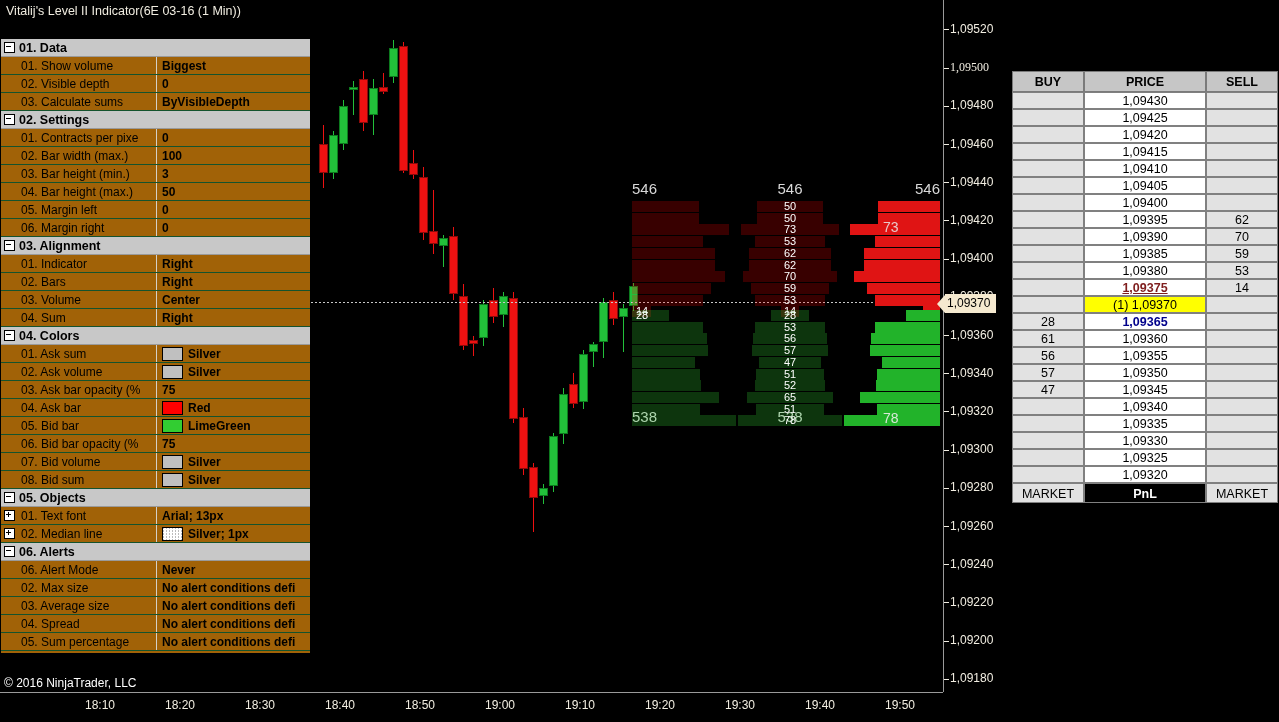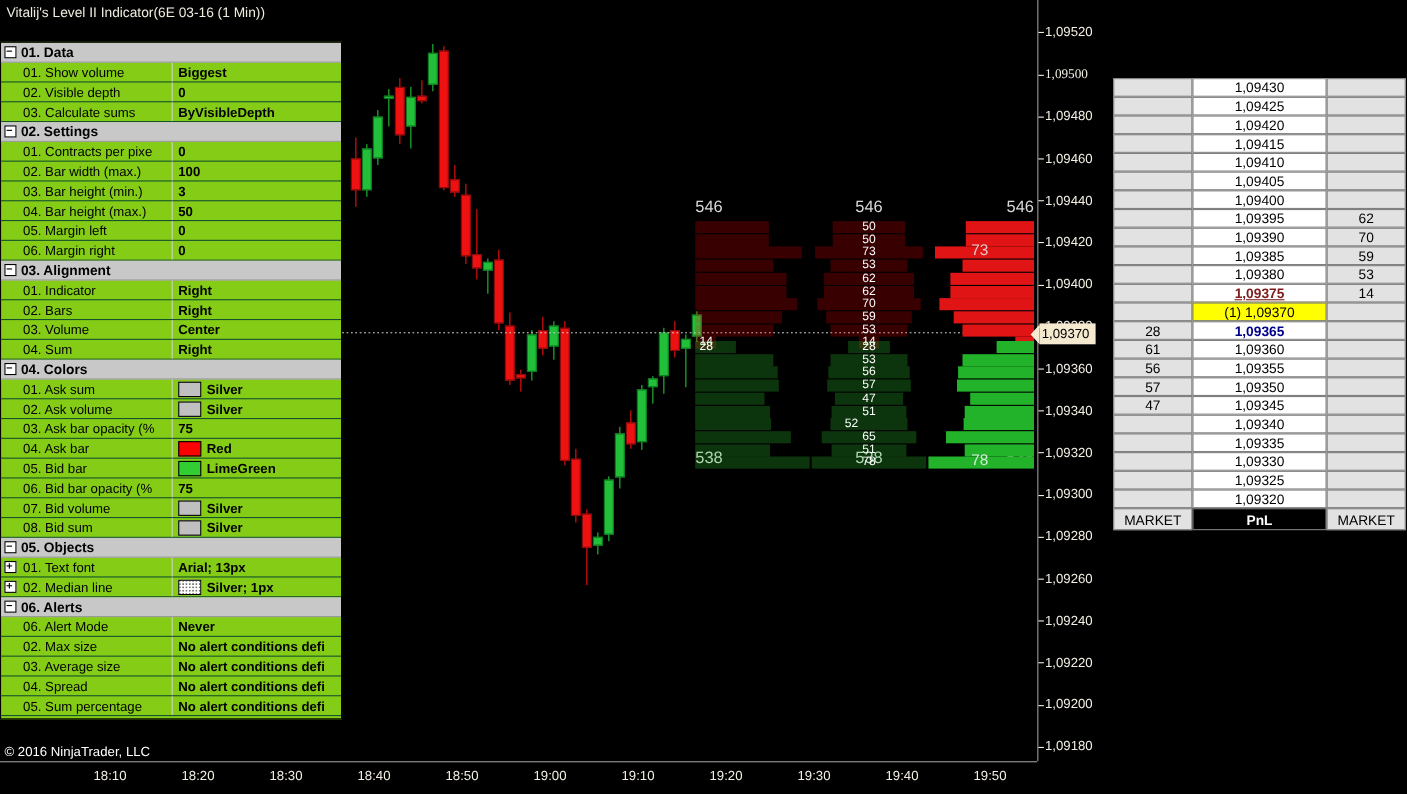--- a/index.html
+++ b/index.html
@@ -14,21 +14,21 @@
   #win-title{
     left:6px;top:4px;font-size:12.5px;color:#f0ece0;white-space:nowrap;
   }
 
   
   #skip-icon{left:905px;top:4px;width:36px;height:28px;}
 
   
   #props{
     left:0;top:38px;width:311px;height:616px;
-    background:#84cc16;border:1px solid #000;box-sizing:border-box;
+    background:#a16207;border:1px solid #000;box-sizing:border-box;
     font-size:12px;color:#000;
   }
   .prow{display:flex;height:18px;line-height:18px;box-sizing:border-box;
         border-bottom:1px solid #14532d;}
   .prow.grp{background:#c8c8c8;border-bottom:1px solid #9a9a9a;font-weight:bold;}
   .pexp{width:16px;flex:0 0 16px;display:flex;align-items:center;justify-content:center;}
   .pexp i{
     display:block;width:9px;height:9px;border:1px solid #000;background:#fff;
     position:relative;
   }
@@ -507,21 +507,21 @@
     <div class="lvl-bar" style="top: 176.8px; width: 62.6667px; left: 130.667px; background: rgba(50, 205, 50, 0.26);"></div>
     <div class="lvl-bar" style="top: 176.8px; width: 57.8462px; left: 254.154px; background: rgb(34, 179, 42);"></div>
     <div class="lvl-num" style="top: 176.8px; left: 162px; transform: translateX(-50%);">47</div>
     <div class="lvl-bar" style="top: 188.5px; width: 68px; left: 4px; background: rgba(50, 205, 50, 0.26);"></div>
     <div class="lvl-bar" style="top: 188.5px; width: 68px; left: 128px; background: rgba(50, 205, 50, 0.26);"></div>
     <div class="lvl-bar" style="top: 188.5px; width: 62.7692px; left: 249.231px; background: rgb(34, 179, 42);"></div>
     <div class="lvl-num" style="top: 188.5px; left: 162px; transform: translateX(-50%);">51</div>
     <div class="lvl-bar" style="top: 200.2px; width: 69.3333px; left: 4px; background: rgba(50, 205, 50, 0.26);"></div>
     <div class="lvl-bar" style="top: 200.2px; width: 69.3333px; left: 127.333px; background: rgba(50, 205, 50, 0.26);"></div>
     <div class="lvl-bar" style="top: 200.2px; width: 64px; left: 248px; background: rgb(34, 179, 42);"></div>
-    <div class="lvl-num" style="top: 200.2px; left: 146px; transform: translateX(-50%);">52</div>
+    <div class="lvl-num" style="top: 200.2px; left: 162px; transform: translateX(-50%);">52</div>
     <div class="lvl-bar" style="top: 211.9px; width: 86.6667px; left: 4px; background: rgba(50, 205, 50, 0.26);"></div>
     <div class="lvl-bar" style="top: 211.9px; width: 86.6667px; left: 118.667px; background: rgba(50, 205, 50, 0.26);"></div>
     <div class="lvl-bar" style="top: 211.9px; width: 80px; left: 232px; background: rgb(34, 179, 42);"></div>
     <div class="lvl-num" style="top: 211.9px; left: 162px; transform: translateX(-50%);">65</div>
     <div class="lvl-bar" style="top: 223.6px; width: 68px; left: 4px; background: rgba(50, 205, 50, 0.26);"></div>
     <div class="lvl-bar" style="top: 223.6px; width: 68px; left: 128px; background: rgba(50, 205, 50, 0.26);"></div>
     <div class="lvl-bar" style="top: 223.6px; width: 62.7692px; left: 249.231px; background: rgb(34, 179, 42);"></div>
     <div class="lvl-num" style="top: 223.6px; left: 162px; transform: translateX(-50%);">51</div>
     <div class="lvl-bar" style="top: 235.3px; width: 104px; left: 4px; background: rgba(50, 205, 50, 0.26);"></div>
     <div class="lvl-bar" style="top: 235.3px; width: 104px; left: 110px; background: rgba(50, 205, 50, 0.26);"></div>
@@ -564,20 +564,25 @@
     <div class="xtick" style="left: 420px;">18:50</div>
     <div class="xtick" style="left: 500px;">19:00</div>
     <div class="xtick" style="left: 580px;">19:10</div>
     <div class="xtick" style="left: 660px;">19:20</div>
     <div class="xtick" style="left: 740px;">19:30</div>
     <div class="xtick" style="left: 820px;">19:40</div>
     <div class="xtick" style="left: 900px;">19:50</div>
   </div>
 
 <div class="abs" id="dom">
+    <div class="dom-row dom-head">
+      <div class="dom-cell dom-buy">BUY</div>
+      <div class="dom-cell dom-price">PRICE</div>
+      <div class="dom-cell dom-sell">SELL</div>
+    </div>
     <div class="dom-row">
       <div class="dom-cell dom-buy"></div>
       <div class="dom-cell dom-price ">1,09430</div>
       <div class="dom-cell dom-sell"></div>
     </div>
     <div class="dom-row">
       <div class="dom-cell dom-buy"></div>
       <div class="dom-cell dom-price ">1,09425</div>
       <div class="dom-cell dom-sell"></div>
     </div>

